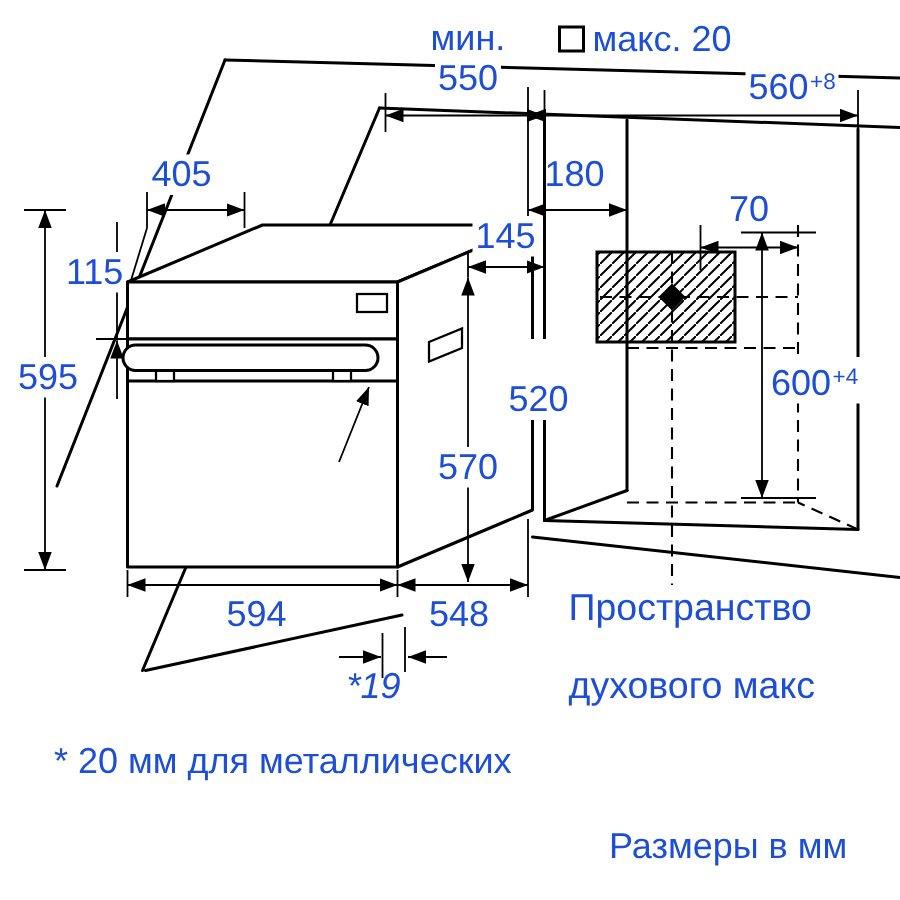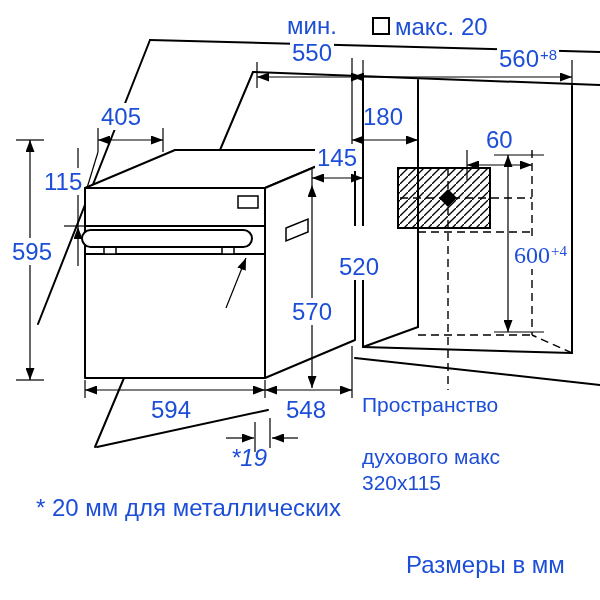--- a/index.html
+++ b/index.html
@@ -2,21 +2,21 @@
 <html><head>
 <meta charset="utf-8">
 <style>
   html,body{margin:0;padding:0;background:#fff;}
   #stage{position:relative;width:600px;height:600px;background:#fff;overflow:hidden;
          font-family:"Liberation Sans",sans-serif;color:#000;}
   #drawing{position:absolute;left:0;top:0;}
   .lbl{position:absolute;font-size:24px;line-height:27px;white-space:nowrap;color:#1d4ed8;}
   .bgw{background:#fff;padding:0 2px;}
   .center{text-align:center;}
-  .small{font-size:21px;line-height:26px;}
+  .small{font-size:25px;line-height:26px;margin-left:17px;}
   sup.tol{font-size:15px;vertical-align:7px;margin-left:1px;}
   #sq-icon{position:absolute;left:372px;top:17px;width:14px;height:14px;border:2.5px solid #000;background:#fff;}
   .obj{stroke:#000;stroke-width:2;fill:none;stroke-linecap:round;stroke-linejoin:round;}
   .objf{stroke:#000;stroke-width:2;fill:#fff;stroke-linejoin:round;}
   .thin{stroke:#000;stroke-width:1.2;fill:none;}
   .dim{stroke:#000;stroke-width:1.2;fill:none;}
   .dash{stroke:#000;stroke-width:1.4;fill:none;stroke-dasharray:8 5;}
 </style>
 </head>
 <body>
@@ -131,51 +131,50 @@
   <div class="lbl" style="left:395px;top:13px;">макс. 20</div>
 
   <div class="lbl bgw" style="left:497px;top:41px;">
     <span>560</span><sup class="tol">+8</sup>
   </div>
 
   <div class="lbl bgw" style="left:99px;top:103px;">405</div>
 
   <div class="lbl" style="left:363px;top:103px;">180</div>
 
-  <div class="lbl" style="left:486px;top:126px;">60</div>
+  <div class="lbl" style="left:486px;top:126px;">70</div>
 
   <div class="lbl bgw" style="left:42px;top:168px;">115</div>
 
   <div class="lbl bgw" style="left:315px;top:144px;">145</div>
 
   <div class="lbl bgw" style="left:10px;top:238px;">595</div>
 
   <div class="lbl bgw" style="left:337px;top:226px;">
     <br>
     <span>520</span>
   </div>
 
-  <div class="lbl bgw" style="left:512px;top:238px;font-family:Liberation Serif, serif;">
+  <div class="lbl bgw" style="left:512px;top:238px;">
     <span>600</span><sup class="tol">+4</sup>
   </div>
 
 
   <div class="lbl bgw" style="left:290px;top:298px;">570</div>
 
   <div class="lbl" style="left:151px;top:396px;">594</div>
 
   <div class="lbl" style="left:286px;top:396px;">548</div>
 
   <div class="lbl" style="left:231px;top:444px;font-style:italic;">*19</div>
 
   <div class="lbl small" style="left:362px;top:392px;">
     <span>Пространство</span><br>
     <br>
     <span>духового макс</span><br>
-    <span>320x115</span>
   </div>
 
   <div class="lbl" style="left:36px;top:494px;">
     <span>* 20 мм для металлических</span><br>
   </div>
 
   <div class="lbl" style="left:406px;top:551px;">Размеры в мм</div>
 
 </div>
 

